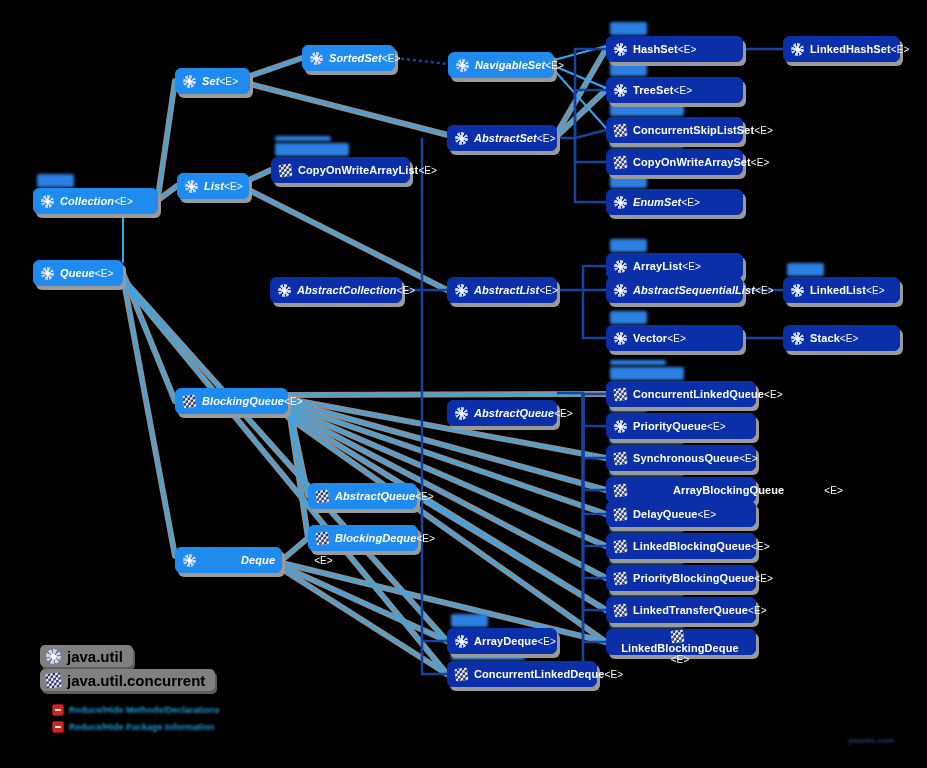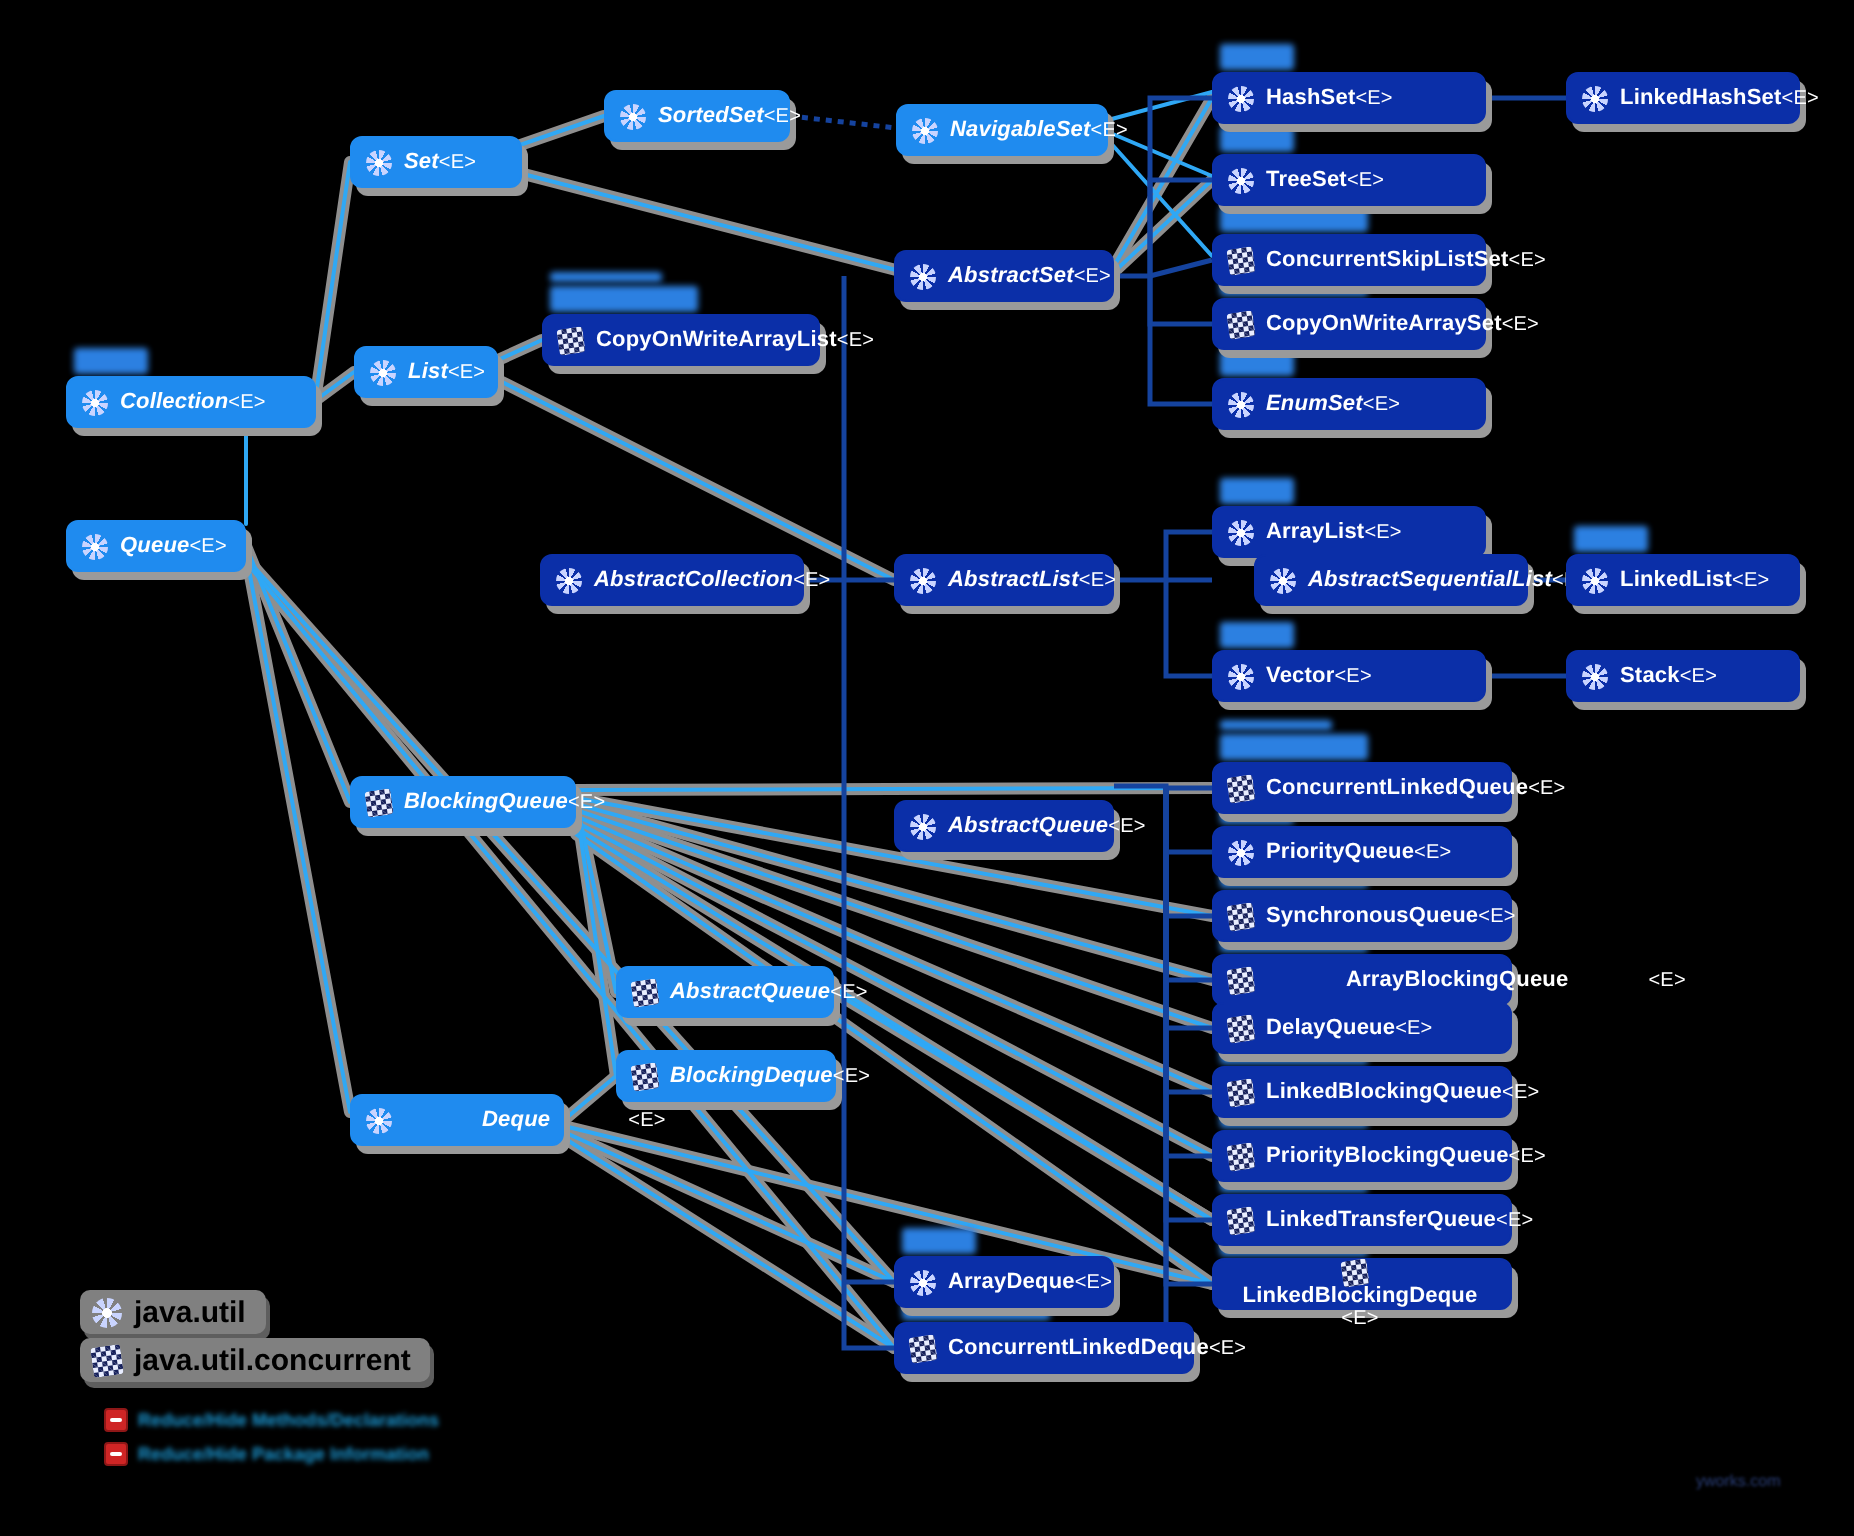--- a/index.html
+++ b/index.html
@@ -54,21 +54,21 @@
      padding:0 10px 0 6px;border-radius:5px;background:#808080;color:#000;
      font-weight:bold;font-size:15px;box-shadow:2px 3px 0 0 #5e5e5e;}
   .legend-item .ico{width:15px;height:15px;margin-right:6px;flex:0 0 15px;}
   .legend-link{position:absolute;display:flex;align-items:center;height:13px;font-size:9px;}
   .legend-link .minus{width:10px;height:10px;background:#cf2525;border:1px solid #8e1717;
      border-radius:2px;margin-right:5px;flex:0 0 10px;position:relative;}
   .legend-link .minus:after{content:"";position:absolute;left:2px;top:4px;width:6px;height:2px;
      background:#fff;border-radius:1px;}
   .legend-link .txt{color:#1c9ad6;font-weight:bold;filter:blur(1.2px);}
 
-  .watermark{position:absolute;font-size:8px;color:#2a3f7a;filter:blur(.9px);font-weight:normal;}
+  .watermark{position:absolute;font-size:8px;color:#2a3f7a;filter:blur(.9px);font-weight:bold;}
 </style>
 </head>
 <body>
 
 <div id="stage">
 
   <svg id="edges" viewBox="0 0 927 768" preserveAspectRatio="none">
     <g fill="none" stroke="#8f8f8f" stroke-width="6" stroke-linecap="round">
       <path d="M158 197 L175 81"></path>
       <path d="M250 76 L302 58"></path>
@@ -192,21 +192,21 @@
       <div class="pkg" style="left: 451px; top: 614px; width: 36.6px;"></div>
       <div class="pkg" style="left: 451px; top: 647px; width: 74px;"></div>
       <div class="pkg b2" style="left: 451px; top: 640px; width: 56px;"></div>
     </div>
   <div id="node-layer">
       <div class="node iface" style="left: 33px; top: 188px; width: 125px;">
         <span class="ico gear"></span>
         <span class="lbl">Collection</span>
         <span class="gen"> &lt;E&gt;</span>
       </div>
-      <div class="node iface" style="left: 175px; top: 68px; width: 86px;">
+      <div class="node iface" style="left: 175px; top: 68px; width: 75px;">
         <span class="ico gear"></span>
         <span class="lbl">Set</span>
         <span class="gen"> &lt;E&gt;</span>
       </div>
       <div class="node iface" style="left: 302px; top: 45px; width: 93px;">
         <span class="ico gear"></span>
         <span class="lbl">SortedSet</span>
         <span class="gen"> &lt;E&gt;</span>
       </div>
       <div class="node iface" style="left: 448px; top: 52px; width: 106px;">
@@ -297,21 +297,21 @@
       <div class="node cls abs" style="left: 606px; top: 189px; width: 137px;">
         <span class="ico gear"></span>
         <span class="lbl">EnumSet</span>
         <span class="gen"> &lt;E&gt;</span>
       </div>
       <div class="node cls" style="left: 606px; top: 253px; width: 137px;">
         <span class="ico gear"></span>
         <span class="lbl">ArrayList</span>
         <span class="gen"> &lt;E&gt;</span>
       </div>
-      <div class="node cls abs" style="left: 627px; top: 277px; width: 137px;">
+      <div class="node cls abs" style="left: 606px; top: 277px; width: 137px;">
         <span class="ico gear"></span>
         <span class="lbl">AbstractSequentialList</span>
         <span class="gen"> &lt;E&gt;</span>
       </div>
       <div class="node cls" style="left: 783px; top: 277px; width: 117px;">
         <span class="ico gear"></span>
         <span class="lbl">LinkedList</span>
         <span class="gen"> &lt;E&gt;</span>
       </div>
       <div class="node cls" style="left: 606px; top: 325px; width: 137px;">

